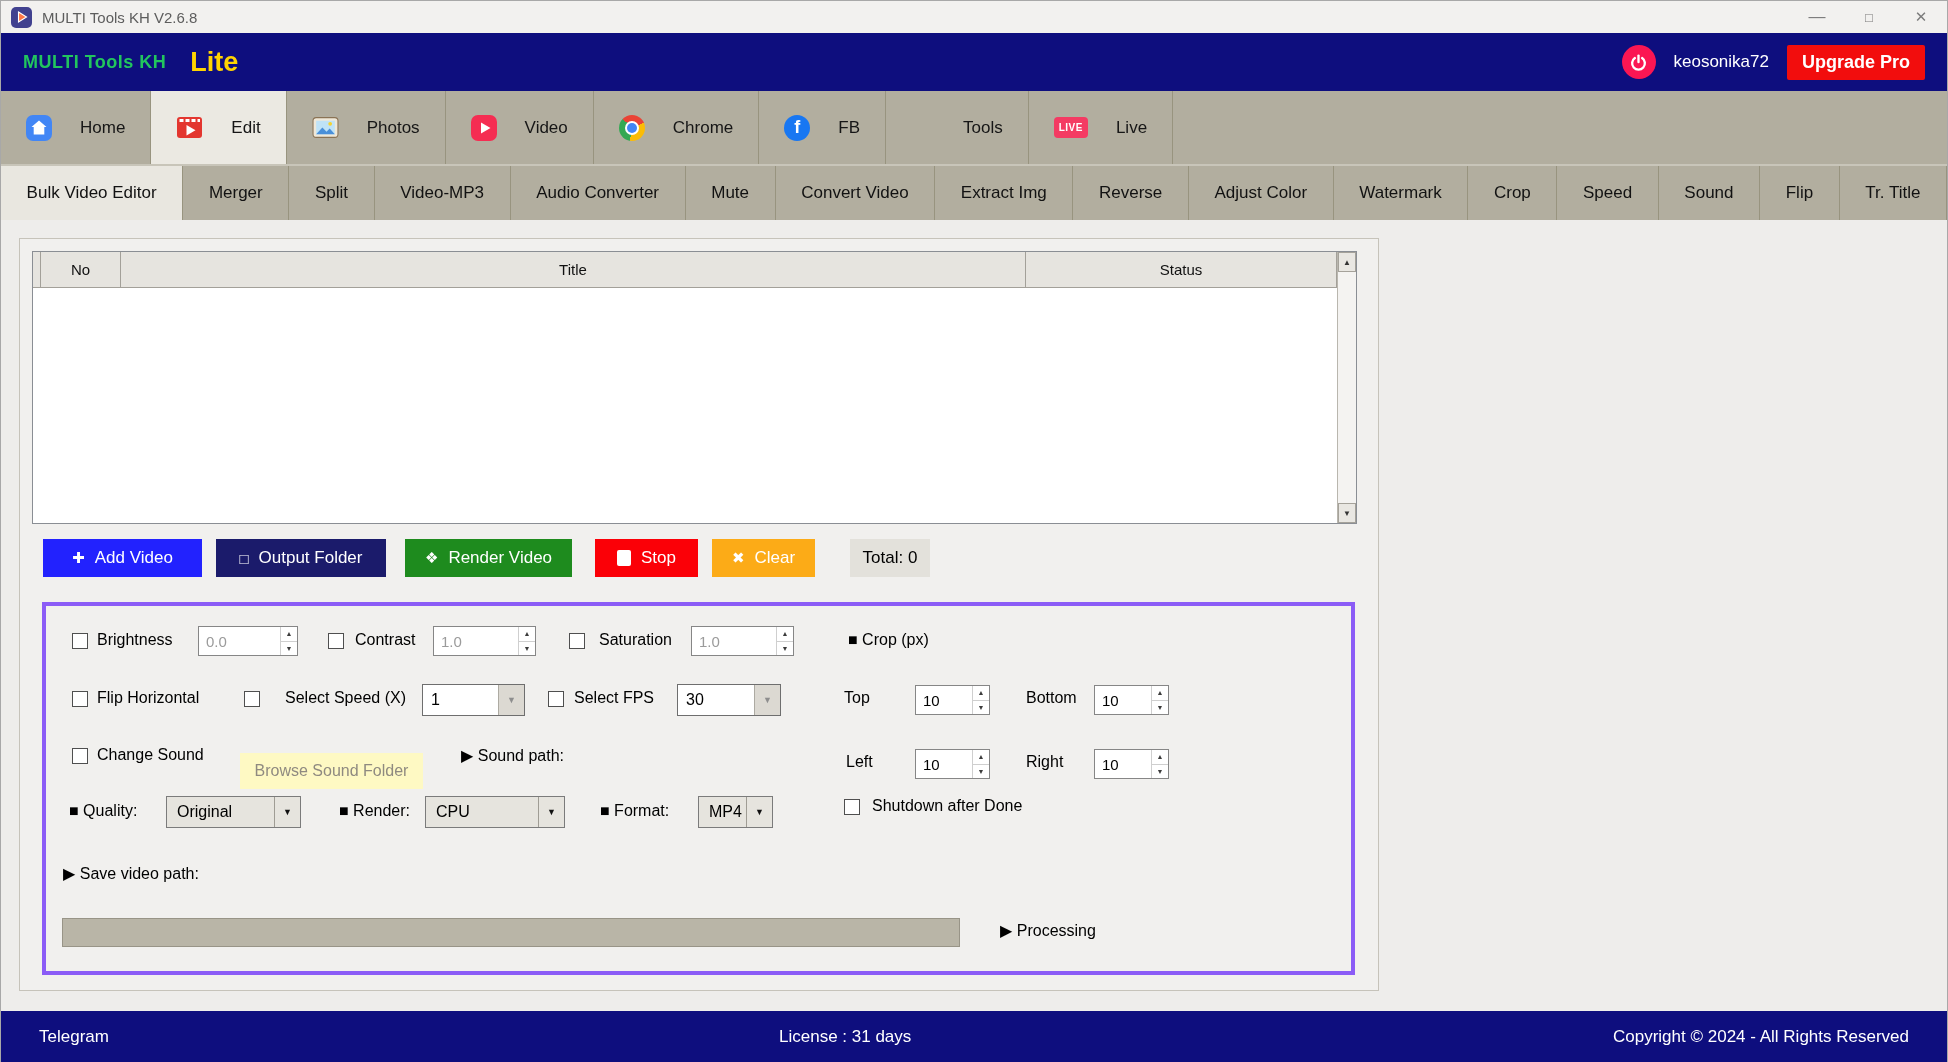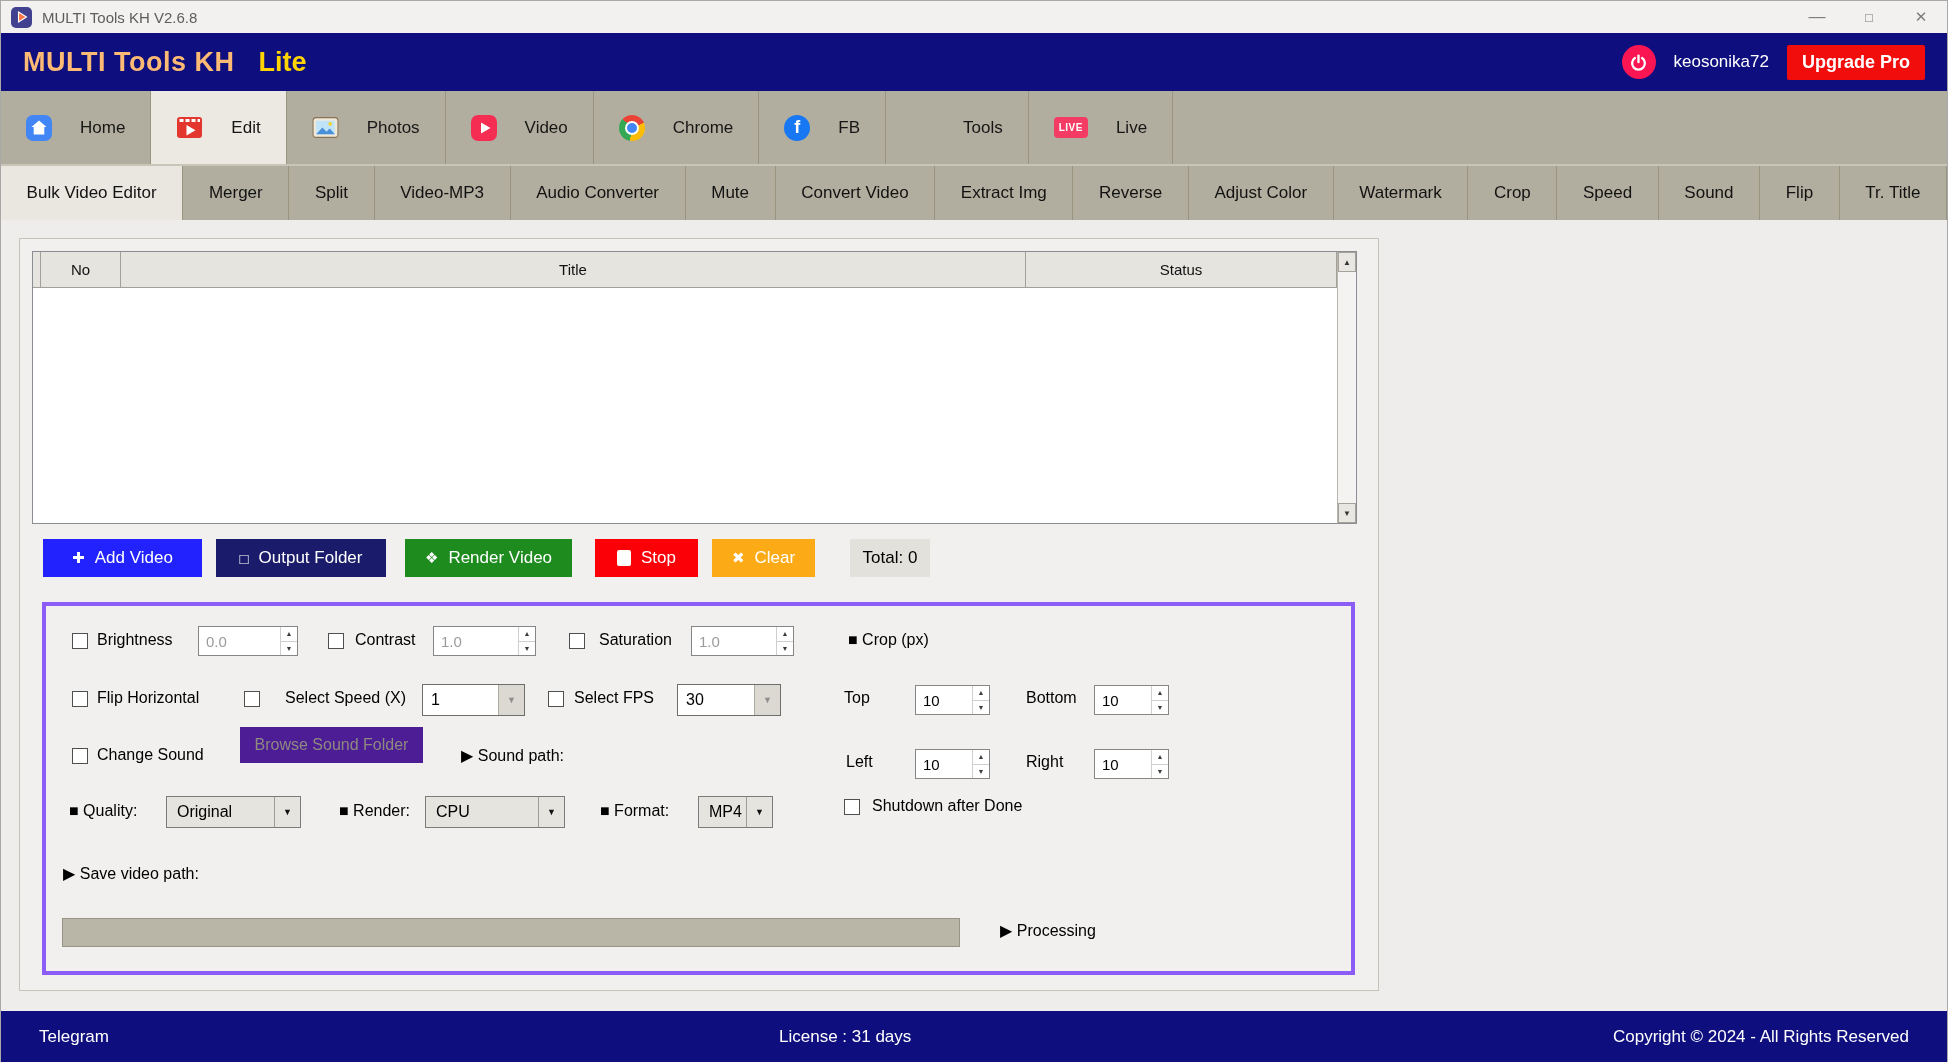--- a/index.html
+++ b/index.html
@@ -11,21 +11,21 @@
   .titlebar { height:32px; background:#f2f1ef; display:flex; align-items:center; padding:0 0 0 10px; flex:none; }
   .app-ico { width:21px; height:21px; border-radius:5px; background:#41418f; display:flex; align-items:center; justify-content:center; }
   .tb-title { font-size:15px; color:#5d5d5d; margin-left:10px; }
   .tb-controls { margin-left:auto; display:flex; height:100%; }
   .tb-btn { width:52px; height:100%; display:flex; align-items:center; justify-content:center; color:#7b7b7b; font-size:15px; }
   .tb-btn.min { font-size:17px; }
   .tb-btn.max { font-size:13px; }
 
   
   .appheader { height:58px; background:#0e0e7e; display:flex; align-items:center; padding:0 22px; flex:none; }
-  .brand { font-size:27px; font-weight:bold; color:#fdba74; letter-spacing:.5px; }
+  .brand { font-size:18px; font-weight:bold; color:#22c55e; letter-spacing:.5px; }
   .lite { font-size:27px; font-weight:bold; color:#ffd400; margin-left:24px; }
   .hdr-right { margin-left:auto; display:flex; align-items:center; gap:18px; }
   .power-btn { width:34px; height:34px; border-radius:50%; background:#fb1653; display:flex; align-items:center; justify-content:center; }
   .username { font-size:17px; color:#ffffff; }
   .upgrade-btn { background:#f20d0d; color:#fff; font-size:18px; font-weight:bold; padding:7px 15px; border:none; border-radius:2px; }
 
   
   .navrow { height:73px; background:#b2ae9f; display:flex; flex:none; }
   .ntab { display:flex; align-items:center; gap:28px; padding:0 25px; font-size:17px; color:#161616; border-right:1px solid #98947f; white-space:nowrap; }
   .ntab.active { background:#ebe9e2; }
@@ -91,21 +91,21 @@
   .combo-edit { position:absolute; height:32px; background:#fff; border:1px solid #6e6e6e; display:flex; }
   .combo-edit .cval { flex:1; font-size:16px; padding:6px 0 0 8px; color:#000; }
   .combo-edit .cbtn { width:26px; background:#dcd9d2; border-left:1px solid #adaaa2; display:flex; align-items:center; justify-content:center; color:#8e8e8e; }
   .combo-edit .cbtn::before { content:"▼"; font-size:9px; }
 
   .combo-flat { position:absolute; height:32px; background:#e6e4de; border:1px solid #7b7b7b; display:flex; align-items:center; }
   .combo-flat .fval { flex:1; font-size:16px; padding-left:10px; color:#000; }
   .combo-flat .farr { width:26px; border-left:1px solid #9f9c94; align-self:stretch; display:flex; align-items:center; justify-content:center; color:#111; }
   .combo-flat .farr::before { content:"▼"; font-size:9px; }
 
-  .browse-btn { position:absolute; left:194px; top:121px; width:183px; height:36px; background:#4c1d95; border:none; color:#8f8a80; font-size:16px; font-family:inherit; }
+  .browse-btn { position:absolute; left:194px; top:147px; width:183px; height:36px; background:#fef9c3; border:none; color:#8f8a80; font-size:16px; font-family:inherit; }
 
   .progress { position:absolute; left:16px; top:312px; width:898px; height:29px; background:#b9b5a7; border:1px solid #989487; }
 
   
   .footer { height:52px; background:#0e0e7e; position:relative; flex:none; color:#fff; font-size:17px;padding-left:48px; }
   .ft-telegram { position:absolute; left:38px; top:16px; }
   .ft-license { position:absolute; left:778px; top:16px; }
   .ft-copyright { position:absolute; right:38px; top:16px; }
 </style>
 </head>

